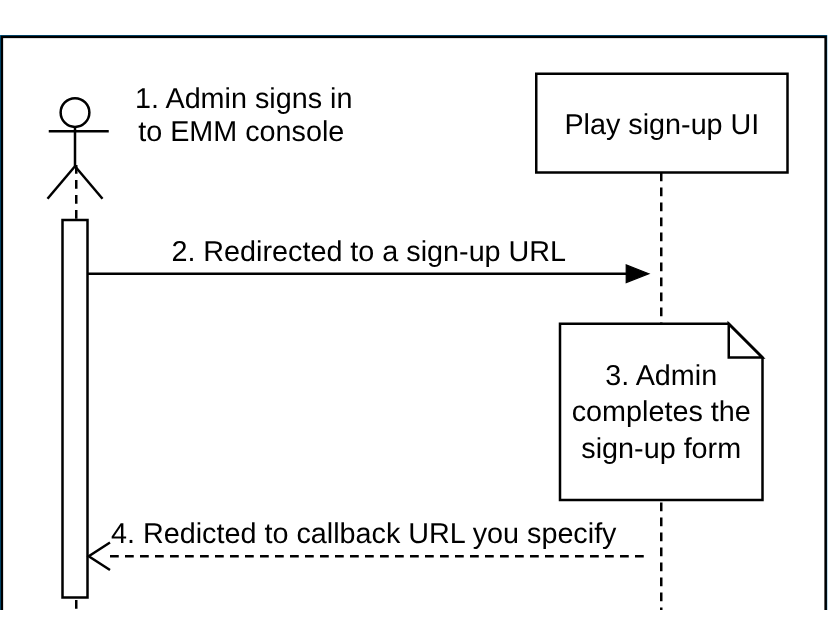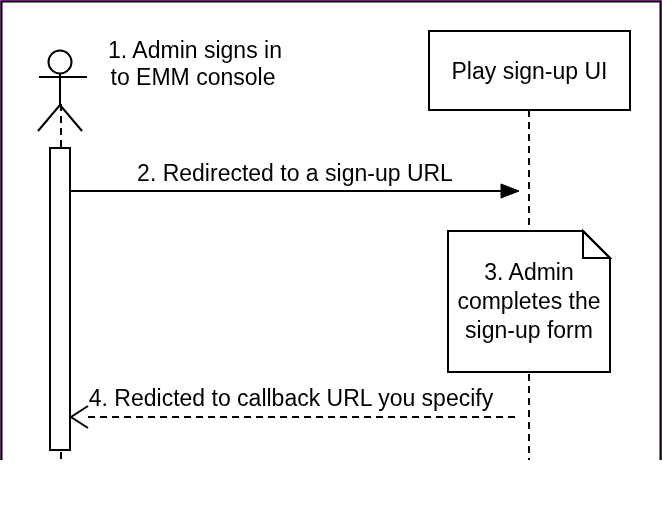--- a/index.html
+++ b/index.html
@@ -4,22 +4,23 @@
 <style>
   html, body {
     margin: 0;
     padding: 0;
     background: #ffffff;
   }
   .stage {
     position: relative;
     width: 662px;
     height: 460px;
-    background: #d946ef;
+    background: #0369a1;
     overflow: hidden;
+    margin-top: 28px;
   }
   svg {
     display: block;
   }
   svg text {
     font-family: "Liberation Sans", "DejaVu Sans", sans-serif;
     font-size: 23px;
     fill: #000000;
   }
   .shape {

